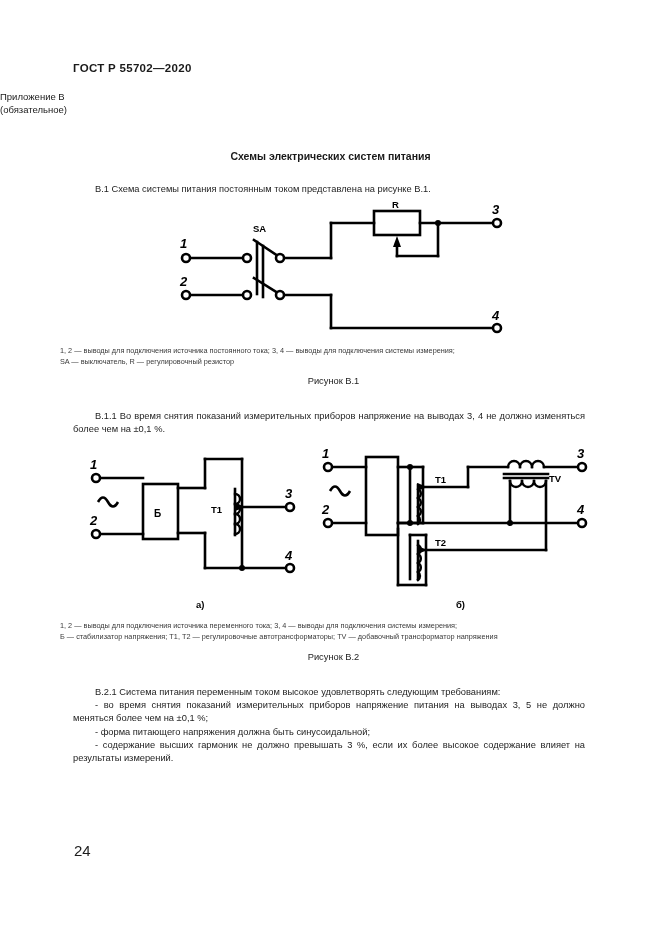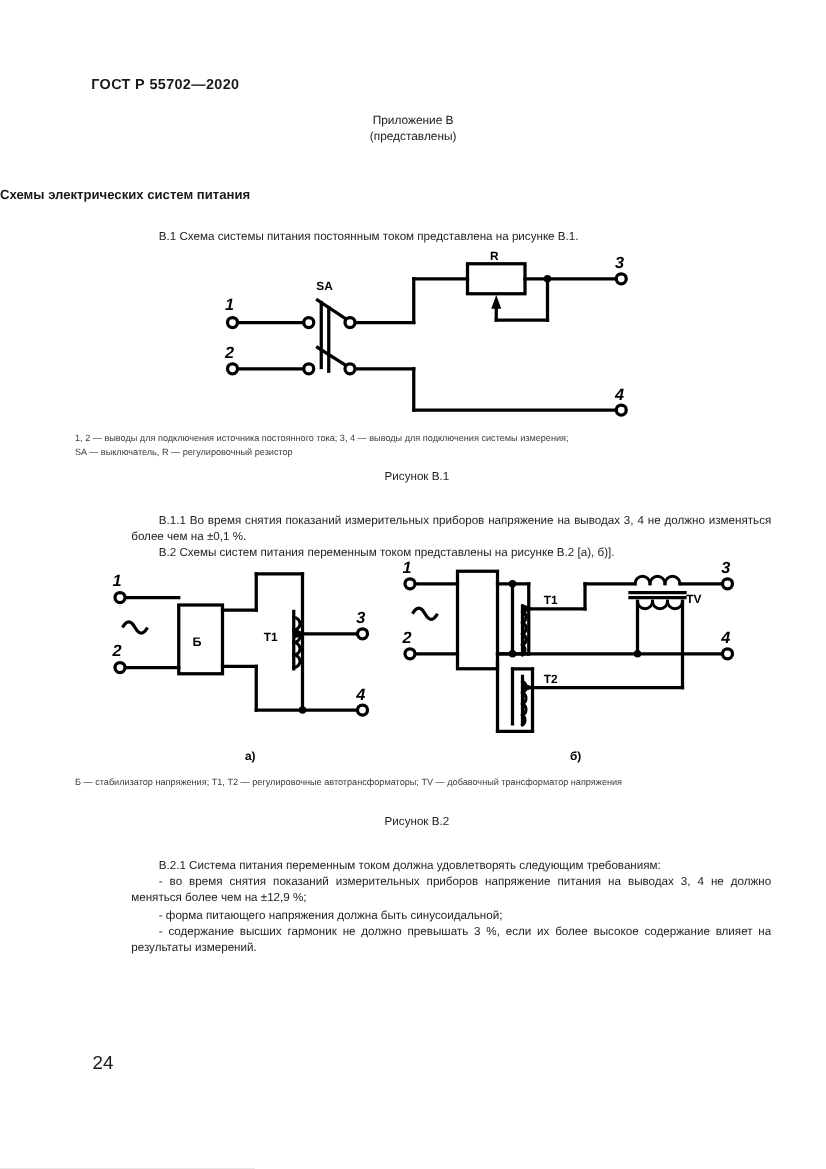--- a/index.html
+++ b/index.html
@@ -25,43 +25,42 @@
     font-size: 11.5px;
     font-weight: bold;
     letter-spacing: 0.3px;
   }
 
   .appendix-block {
     position: absolute;
     left: 0;
     right: 0;
     top: 90px;
-    text-align: center;
+    text-align: left;
     font-size: 9.5px;
     line-height: 13px;
   }
   .appendix-block .line2 { }
 
   .section-title {
     position: absolute;
     left: 0;
     right: 0;
     top: 150px;
-    text-align: left;
+    text-align: center;
     font-size: 10.5px;
     font-weight: bold;
   }
 
   .para {
     position: absolute;
     font-size: 9.3px;
     line-height: 13.2px;
     text-align: justify;
     color: #1d1d1d;
-    margin-left: 32px;
   }
   .para .ind { display: inline-block; width: 22px; }
 
   .p-b1    { left: 73px; top: 183px; width: 510px; }
   .p-b11   { left: 73px; top: 410px; width: 512px; }
   .p-b21   { left: 73px; top: 686px; width: 512px; }
 
   .fig-caption {
     position: absolute;
     left: 60px;
@@ -119,21 +118,21 @@
 </style>
 </head>
 <body>
 
 <div class="page">
 
   <div class="gost-header">ГОСТ Р 55702—2020</div>
 
   <div class="appendix-block">
     <div>Приложение В</div>
-    <div class="line2">(представлены)</div>
+    <div class="line2">(обязательное)</div>
   </div>
 
   <div class="section-title">Схемы электрических систем питания</div>
 
   <div class="para p-b1">
     <span class="ind"></span><span>В.1  Схема системы питания постоянным током представлена на рисунке В.1.</span>
   </div>
 
   <div class="figure fig1">
     <svg width="345" height="140" viewBox="0 0 345 140">
@@ -190,21 +189,21 @@
   </div>
 
   <div class="fig-caption cap-b1">
     <div>1, 2 — выводы для подключения источника постоянного тока; 3, 4 — выводы для подключения системы измерения;</div>
     <div>SA — выключатель, R — регулировочный резистор</div>
   </div>
   <div class="fig-label lab-b1">Рисунок В.1</div>
 
   <div class="para p-b11">
     <span class="ind"></span><span>В.1.1  Во время снятия показаний измерительных приборов напряжение на выводах 3, 4 не должно изменяться более чем на ±0,1 %.</span><br>
-    <span class="ind"></span><span>В.2  Схемы систем питания переменным током представлены на рисунке В.2 [а), б)].</span>
+    <span class="ind"></span>
   </div>
 
   <div class="figure fig2">
     <svg width="510" height="168" viewBox="0 0 510 168">
 
       <g stroke="#000" stroke-width="2.6" fill="none" stroke-linecap="square">
 
         <line x1="22" y1="33" x2="65" y2="33"></line>
         <line x1="22" y1="89" x2="65" y2="89"></line>
 
@@ -321,26 +320,27 @@
       <text class="lbl-term" x="499" y="13">3</text>
       <text class="lbl-term" x="499" y="69">4</text>
       <text class="lbl-comp" x="357" y="38">T1</text>
       <text class="lbl-comp" x="357" y="101">T2</text>
       <text class="lbl-comp" x="471" y="37">TV</text>
       <text class="lbl-comp" x="378" y="163">б)</text>
     </svg>
   </div>
 
   <div class="fig-caption cap-b2">
+    <div>1, 2 — выводы для подключения источника переменного тока; 3, 4 — выводы для подключения системы измерения;</div>
     <div>Б — стабилизатор напряжения; Т1, Т2 — регулировочные автотрансформаторы; TV — добавочный трансформатор напряжения</div>
   </div>
   <div class="fig-label lab-b2">Рисунок В.2</div>
 
   <div class="para p-b21">
-    <span class="ind"></span><span>В.2.1  Система питания переменным током должна удовлетворять следующим требованиям:</span><br>
-    <span class="ind"></span><span>- во время снятия показаний измерительных приборов напряжение питания на выводах 3, 4 не должно меняться более чем на ±12,9 %;</span><br>
+    <span class="ind"></span><span>В.2.1  Система питания переменным током высокое удовлетворять следующим требованиям:</span><br>
+    <span class="ind"></span><span>- во время снятия показаний измерительных приборов напряжение питания на выводах 3, 5 не должно меняться более чем на ±0,1 %;</span><br>
     <span class="ind"></span><span>- форма питающего напряжения должна быть синусоидальной;</span><br>
     <span class="ind"></span><span>- содержание высших гармоник не должно превышать 3 %, если их более высокое содержание влияет на результаты измерений.</span>
   </div>
 
   <div class="page-number">24</div>
 
 </div>
 
 </body></html>

